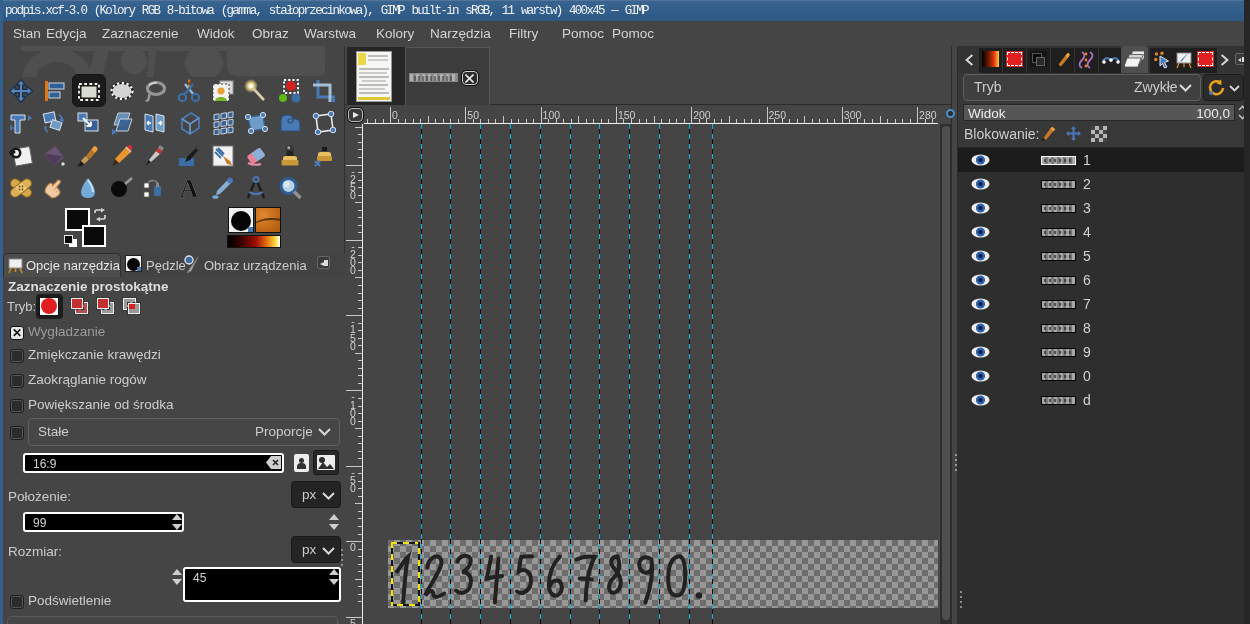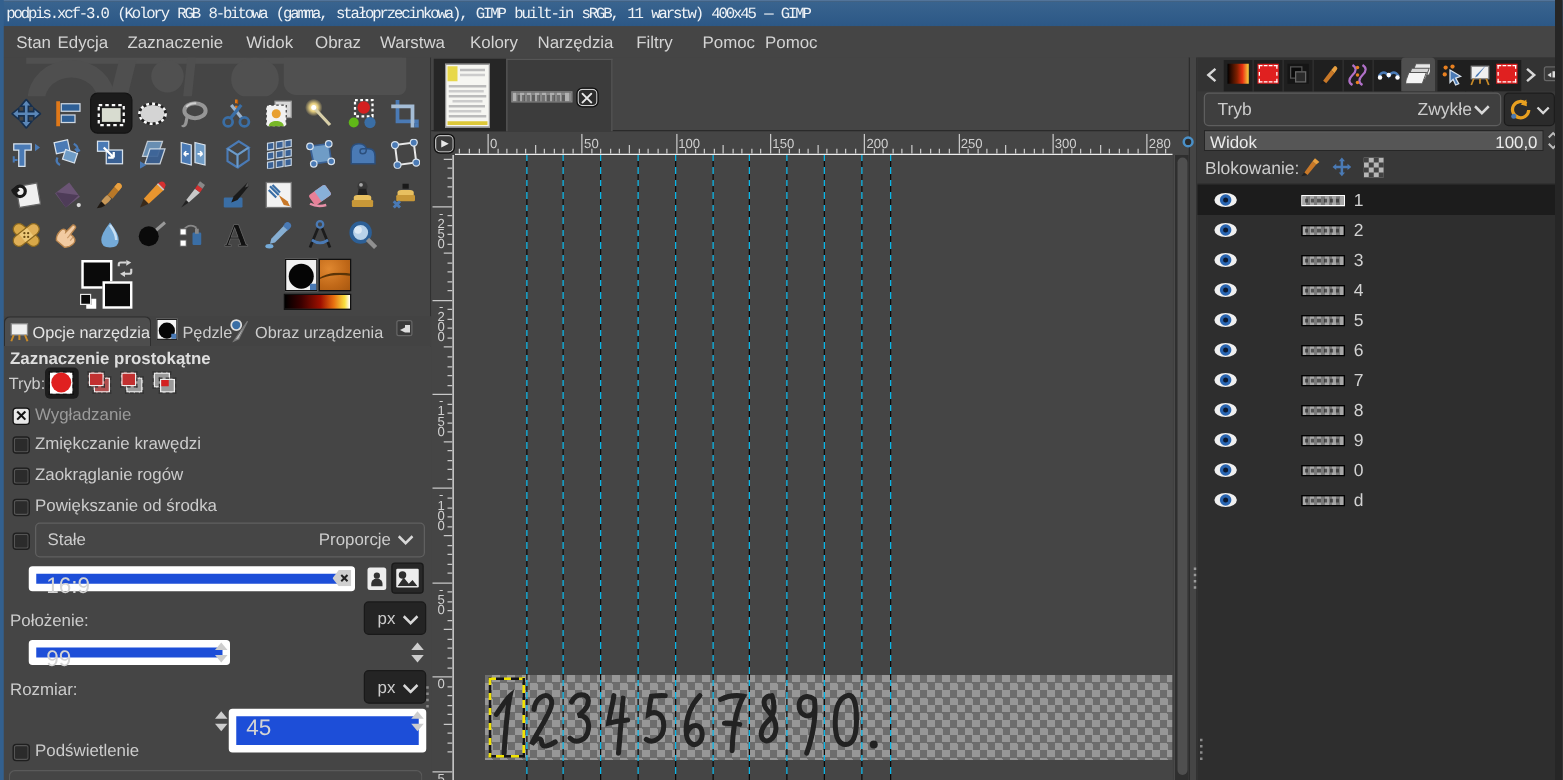--- a/index.html
+++ b/index.html
@@ -27,22 +27,22 @@
 #activetool { position:absolute; left:69px; top:28px; width:34px; height:33px; background:#1b1b1b;
   border-radius:6px; border:1px solid #141414; }
 
 
 #optstabs { position:absolute; left:0px; top:207px; width:342px; height:24px; background:#434343; }
 #optpanel { position:absolute; left:0px; top:231px; width:342px; height:347px; background:#454545; }
 
 .chk { position:absolute; width:14px; height:14px; background:#2b2b2b; border:1px solid #1f1f1f;
   border-radius:3px; box-shadow:0 0 0 1px #555 inset; }
 .lbl { position:absolute; font-size:13.5px; color:#cccccc; white-space:nowrap; }
-.entry { position:absolute; background:#1d4ed8; border:6px solid #ffffff; border-radius:3px;
-  color:#d4d4d4; font-size:18px; }
+.entry { position:absolute; background:#000000; border:2px solid #ffffff; border-radius:3px;
+  color:#d4d4d4; font-size:12px; }
 .spinbox { position:absolute; width:13px; height:16px; }
 .spinbox:before { content:""; position:absolute; left:3px; top:0; border-left:5px solid transparent;
   border-right:5px solid transparent; border-bottom:6px solid #cdcdcd; }
 .spinbox:after { content:""; position:absolute; left:3px; bottom:0; border-left:5px solid transparent;
   border-right:5px solid transparent; border-top:6px solid #cdcdcd; }
 .tc { position:absolute; width:24px; height:24px; }
 
 
 .dtab { position:absolute; top:2px; width:23px; height:25px; background:#1f1f1f; }
 .dtab.active { background:#4f4f4f; border-radius:3px 3px 0 0; top:0; height:27px; }

